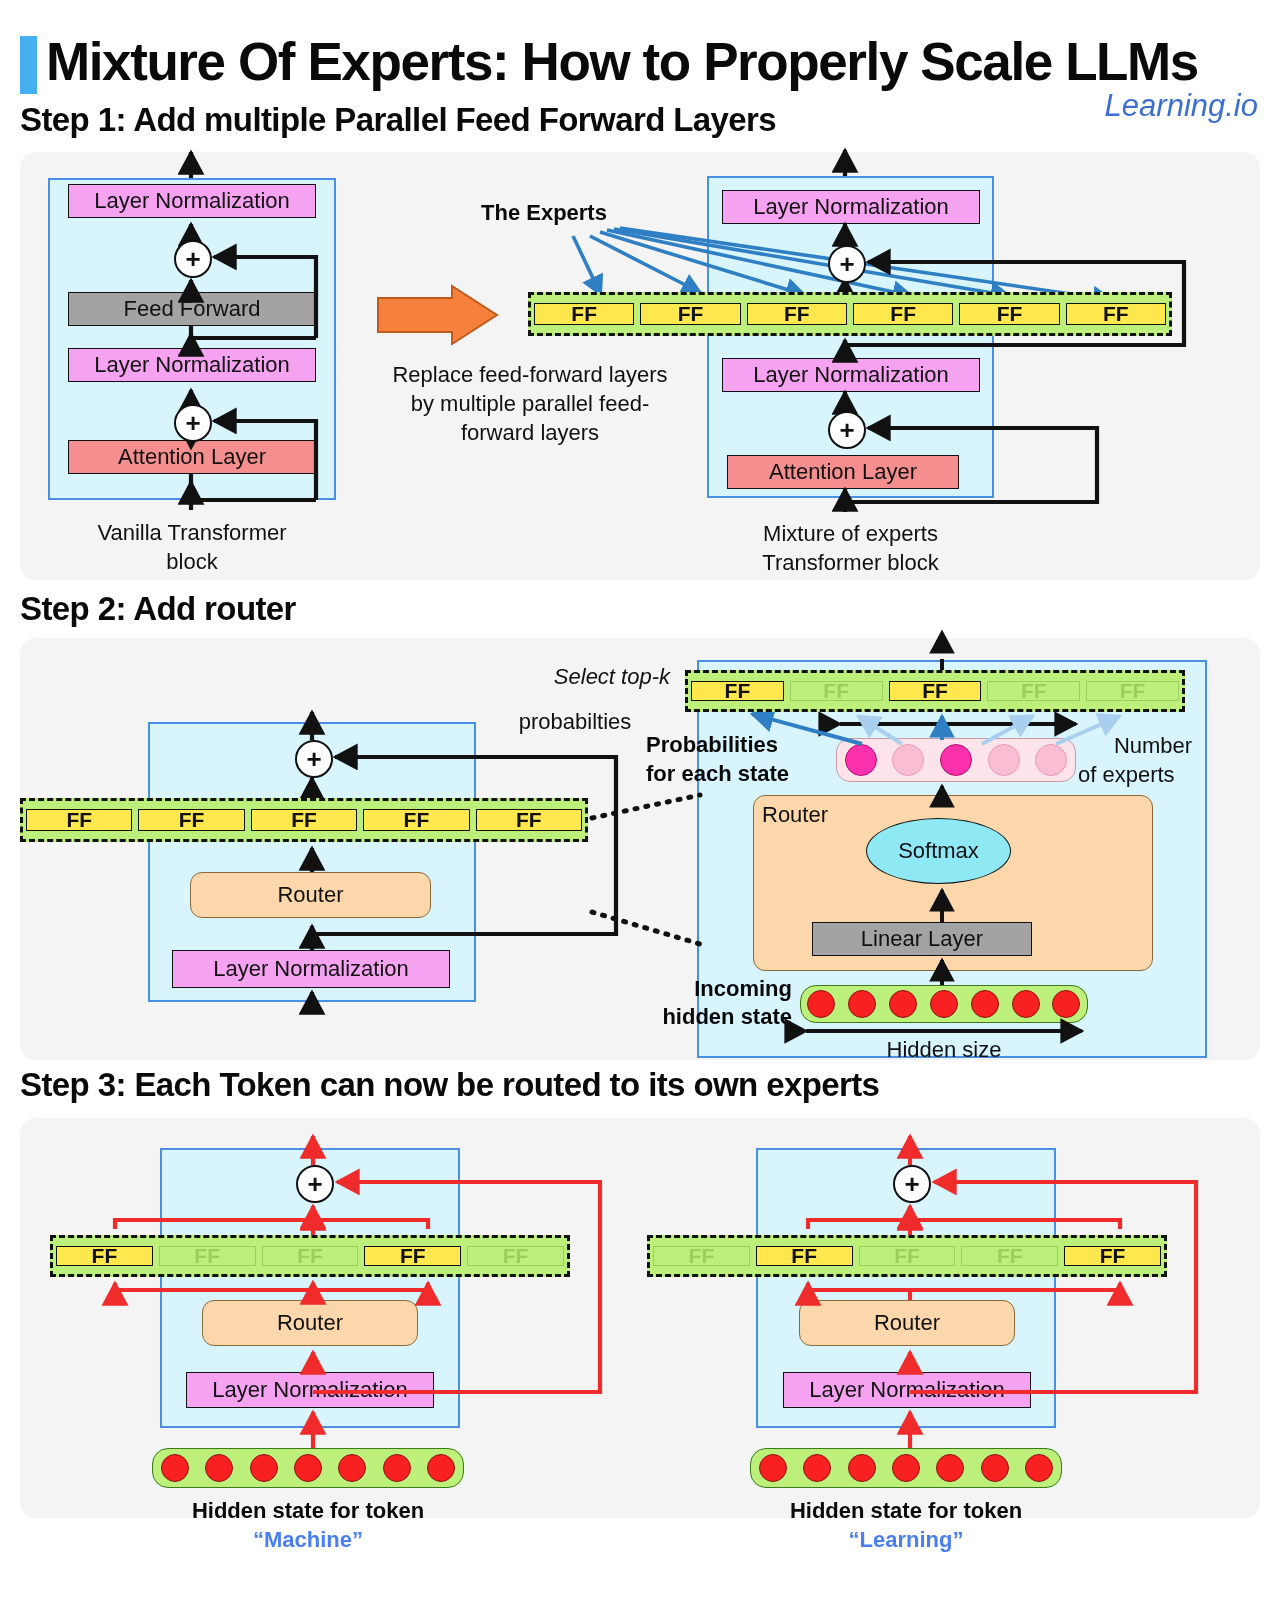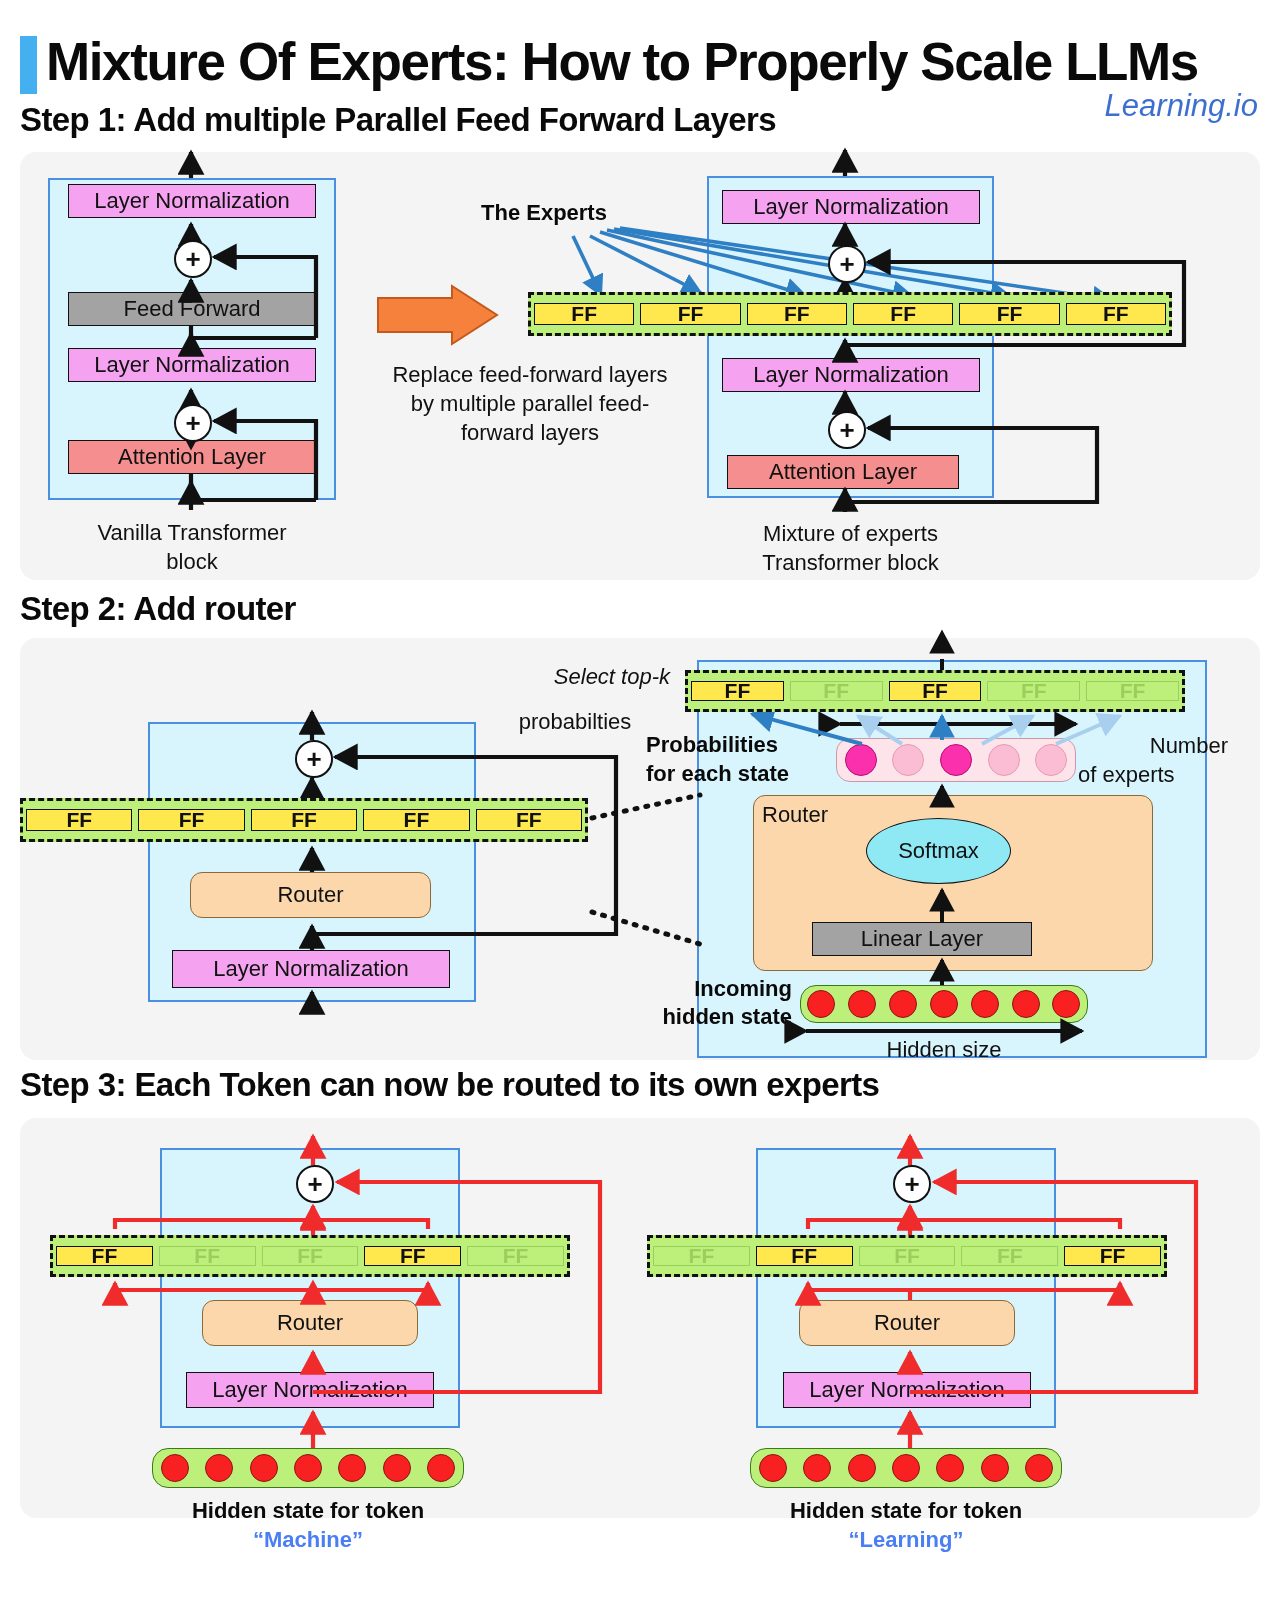--- a/index.html
+++ b/index.html
@@ -137,21 +137,21 @@
 <div class="tblock" style="left:697px;top:660px;width:510px;height:398px;"></div>
 <div class="bank" style="left:685px;top:670px;width:500px;height:42px;">
   <div class="ffc">FF</div>
   <div class="ffc off">FF</div>
   <div class="ffc">FF</div>
   <div class="ffc off">FF</div>
   <div class="ffc off">FF</div>
 </div>
 <div class="cap-b" style="left:646px;top:731px;">Probabilities</div>
 <div class="cap-b" style="left:646px;top:760px;">for each state</div>
-<div class="cap" style="left:1078px;top:731px;width:150px;text-align:right;">Number</div>
+<div class="cap" style="left:1078px;top:731px;width:150px;text-align:center;">Number</div>
 <div class="cap" style="left:1078px;top:760px;width:150px;text-align:left;">of experts</div>
 <div class="pstrip" style="left:836px;top:738px;width:240px;height:44px;">
   <i class="hi"></i>
   <i></i>
   <i class="hi"></i>
   <i></i>
   <i></i>
 </div>
 
 <div class="nbox router" style="left:753px;top:795px;width:400px;height:176px;display:block;"></div>

